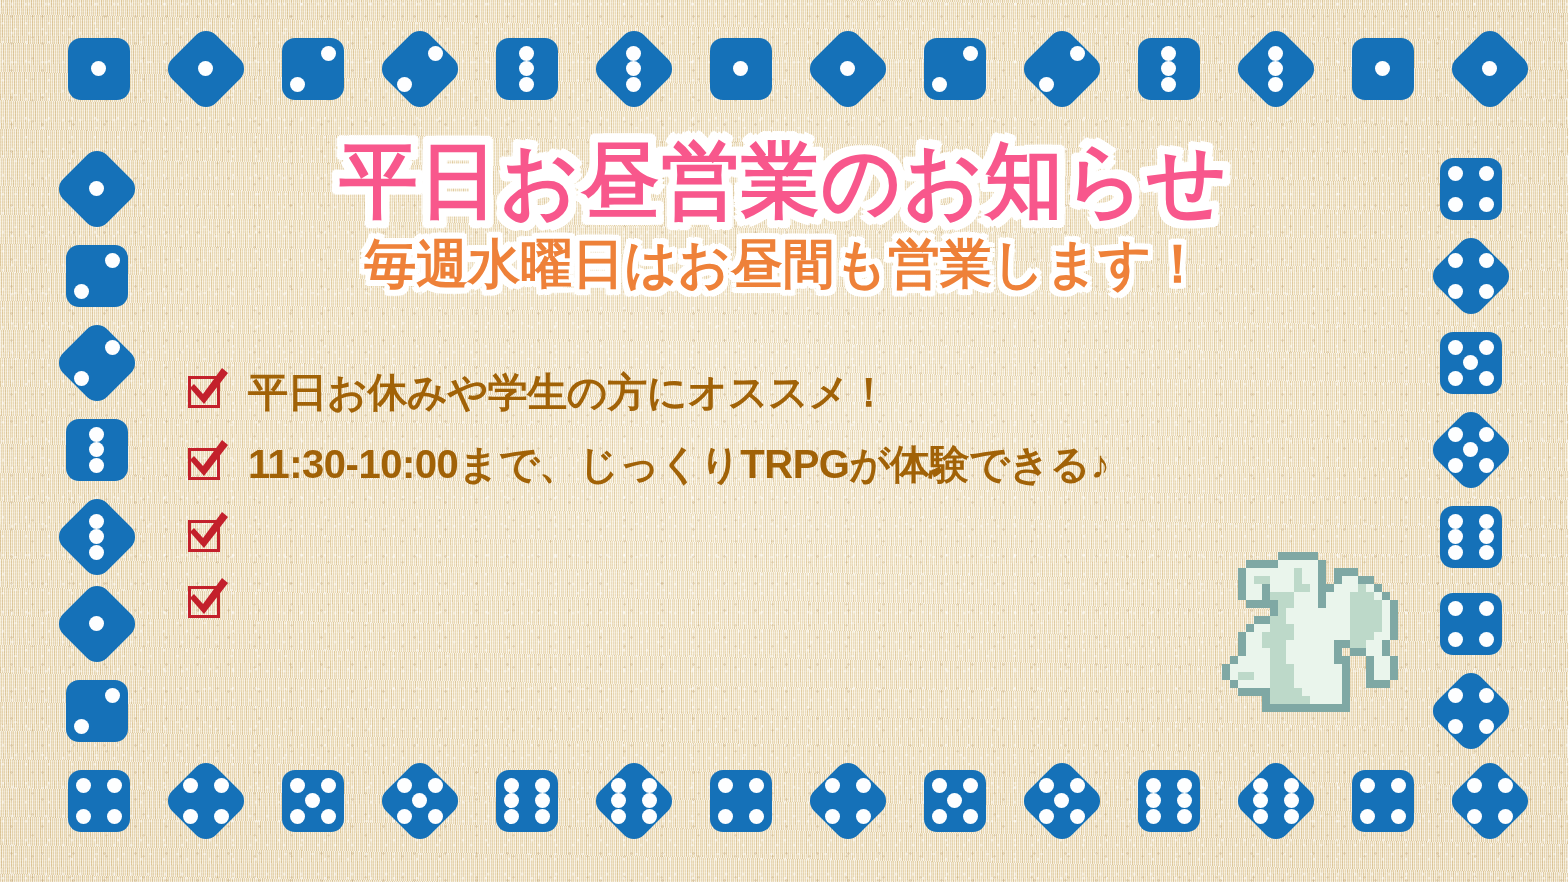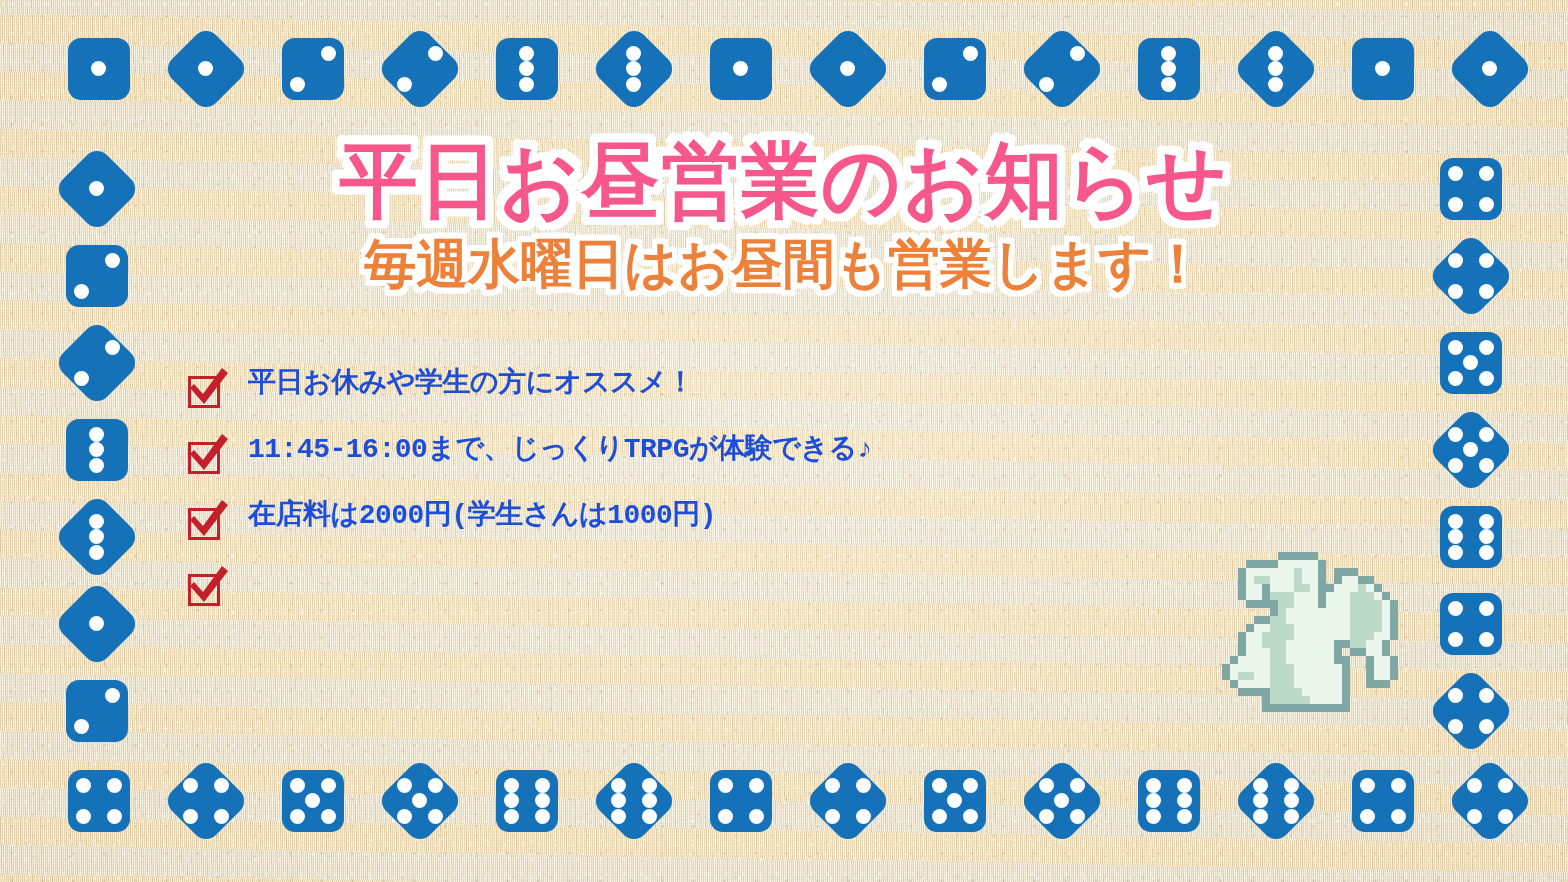--- a/index.html
+++ b/index.html
@@ -8,21 +8,20 @@
     font-family:"Liberation Sans",sans-serif;
     background:#EFDEBB;
   }
 
   
   #poster{
     position:relative;
     width:1568px;height:882px;
     overflow:hidden;
     background-color:#EFDEBB;
-    border-radius:8px;
   }
 
   
   #paper-texture{
     position:absolute;inset:0;
     background-color:#EFDFBC;
     background-image:
       repeating-linear-gradient(92deg,
         rgba(255,255,255,.55) 0px, rgba(255,255,255,.55) 1px,
         rgba(214,188,140,.30) 1px, rgba(214,188,140,.30) 2px,
@@ -143,24 +142,24 @@
     box-sizing:border-box;
     background:transparent;
   }
   .checkbox-icon svg{
     position:absolute;
     left:-2px;top:-6px;
     width:48px;height:48px;
     overflow:visible;
   }
   .bullet-text{
-    font-family:Liberation Mono, monospace;
-    font-size:28px;
+    font-family:Liberation Sans, sans-serif;
+    font-size:40px;
     font-weight:bold;
-    color:#1d4ed8;
+    color:#a16207;
     line-height:1.30;
     letter-spacing:-0.5px;
     white-space:nowrap;
   }
   .bullet-text .line2{display:block;}
 
   
   #dragon{
     position:absolute;
     left:1222px;top:552px;
@@ -502,30 +501,29 @@
         </div>
         <div class="bullet-text"><span>平日お休みや学生の方にオススメ！</span></div>
       </div>
       <div class="bullet-row">
         <div class="checkbox-icon">
           <div class="box"></div>
           <svg viewBox="0 0 48 48" xmlns="http://www.w3.org/2000/svg">
             <path d="M6 22 L10 18 L19 28 L38 2 L44 7 L20 38 Z" fill="#C3202B"></path>
           </svg>
         </div>
-        <div class="bullet-text"><span>11:45-16:00まで、じっくりTRPGが体験できる♪</span></div>
+        <div class="bullet-text"><span>11:30-10:00まで、じっくりTRPGが体験できる♪</span></div>
       </div>
       <div class="bullet-row">
         <div class="checkbox-icon">
           <div class="box"></div>
           <svg viewBox="0 0 48 48" xmlns="http://www.w3.org/2000/svg">
             <path d="M6 22 L10 18 L19 28 L38 2 L44 7 L20 38 Z" fill="#C3202B"></path>
           </svg>
         </div>
-        <div class="bullet-text"><span>在店料は2000円(学生さんは1000円)</span></div>
       </div>
       <div class="bullet-row">
         <div class="checkbox-icon">
           <div class="box"></div>
           <svg viewBox="0 0 48 48" xmlns="http://www.w3.org/2000/svg">
             <path d="M6 22 L10 18 L19 28 L38 2 L44 7 L20 38 Z" fill="#C3202B"></path>
           </svg>
         </div>
       </div>
     </div>

